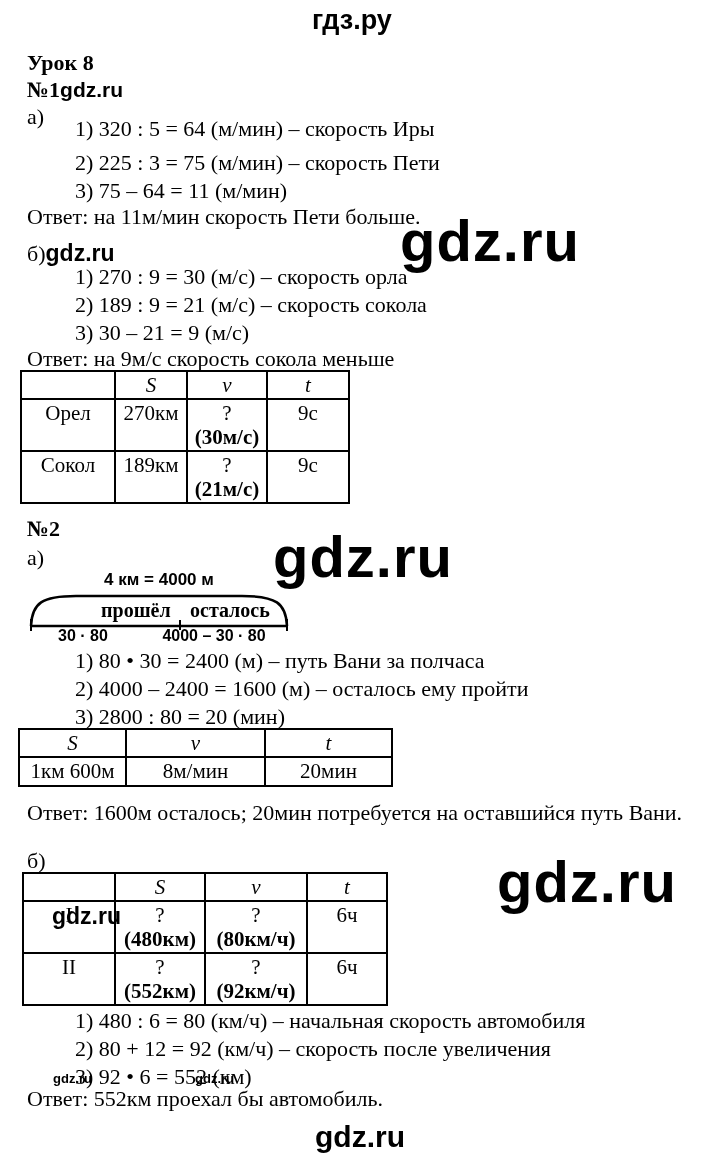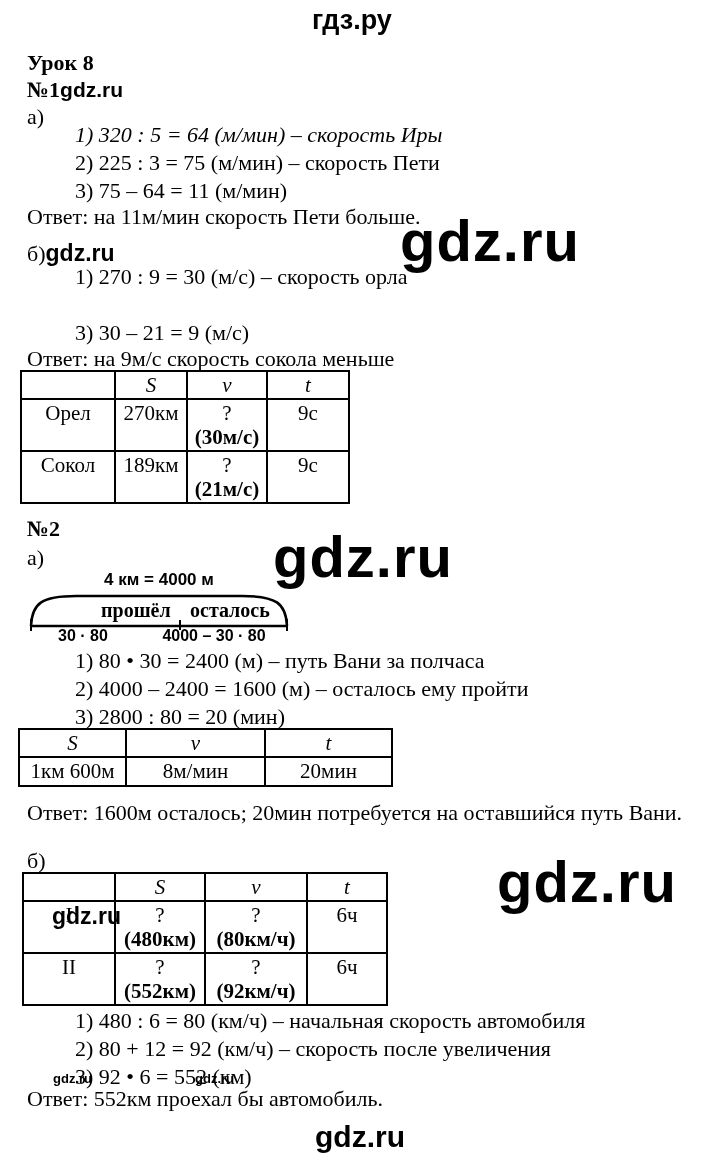--- a/index.html
+++ b/index.html
@@ -35,31 +35,32 @@
 
   <div class="abs wm wm-top">гдз.ру</div>
 
   <div class="abs heading" style="left:27px;top:50px;">Урок 8</div>
 
   <div class="abs" style="left:27px;top:77px;">
     <span class="heading">№1</span><span class="wm wm-inline">gdz.ru</span>
   </div>
 
   <div class="abs body-text" style="left:27px;top:104px;">а)</div>
-  <div class="abs body-text" style="left:75px;top:122px;font-style:italic;">1) 320 : 5 = 64 (м/мин) – скорость Иры</div>
+  <div class="abs body-text" style="left:75px;top:116px;">1) 320 : 5 = 64 (м/мин) – скорость Иры</div>
   <div class="abs body-text" style="left:75px;top:150px;">2) 225 : 3 = 75 (м/мин) – скорость Пети</div>
   <div class="abs body-text" style="left:75px;top:178px;">3) 75 – 64 = 11 (м/мин)</div>
   <div class="abs body-text" style="left:27px;top:204px;">Ответ: на 11м/мин скорость Пети больше.</div>
 
   <div class="abs" style="left:27px;top:240px;">
     <span class="body-text">б)</span><span class="wm" style="font-size:23px;">gdz.ru</span>
   </div>
   <div class="abs wm wm-big" style="left:400px;top:212px;">gdz.ru</div>
 
   <div class="abs body-text" style="left:75px;top:264px;">1) 270 : 9 = 30 (м/с) – скорость орла</div>
+  <div class="abs body-text" style="left:75px;top:292px;">2) 189 : 9 = 21 (м/с) – скорость сокола</div>
   <div class="abs body-text" style="left:75px;top:320px;">3) 30 – 21 = 9 (м/с)</div>
   <div class="abs body-text" style="left:27px;top:346px;">Ответ: на 9м/с скорость сокола меньше</div>
 
   <table class="abs" style="left:20px;top:370px;">
     <tbody>
         <tr>
       <th style="width:88px;height:22px;"></th>
       <th style="width:66px;">S</th>
       <th style="width:74px;">v</th>
       <th style="width:76px;">t</th>

